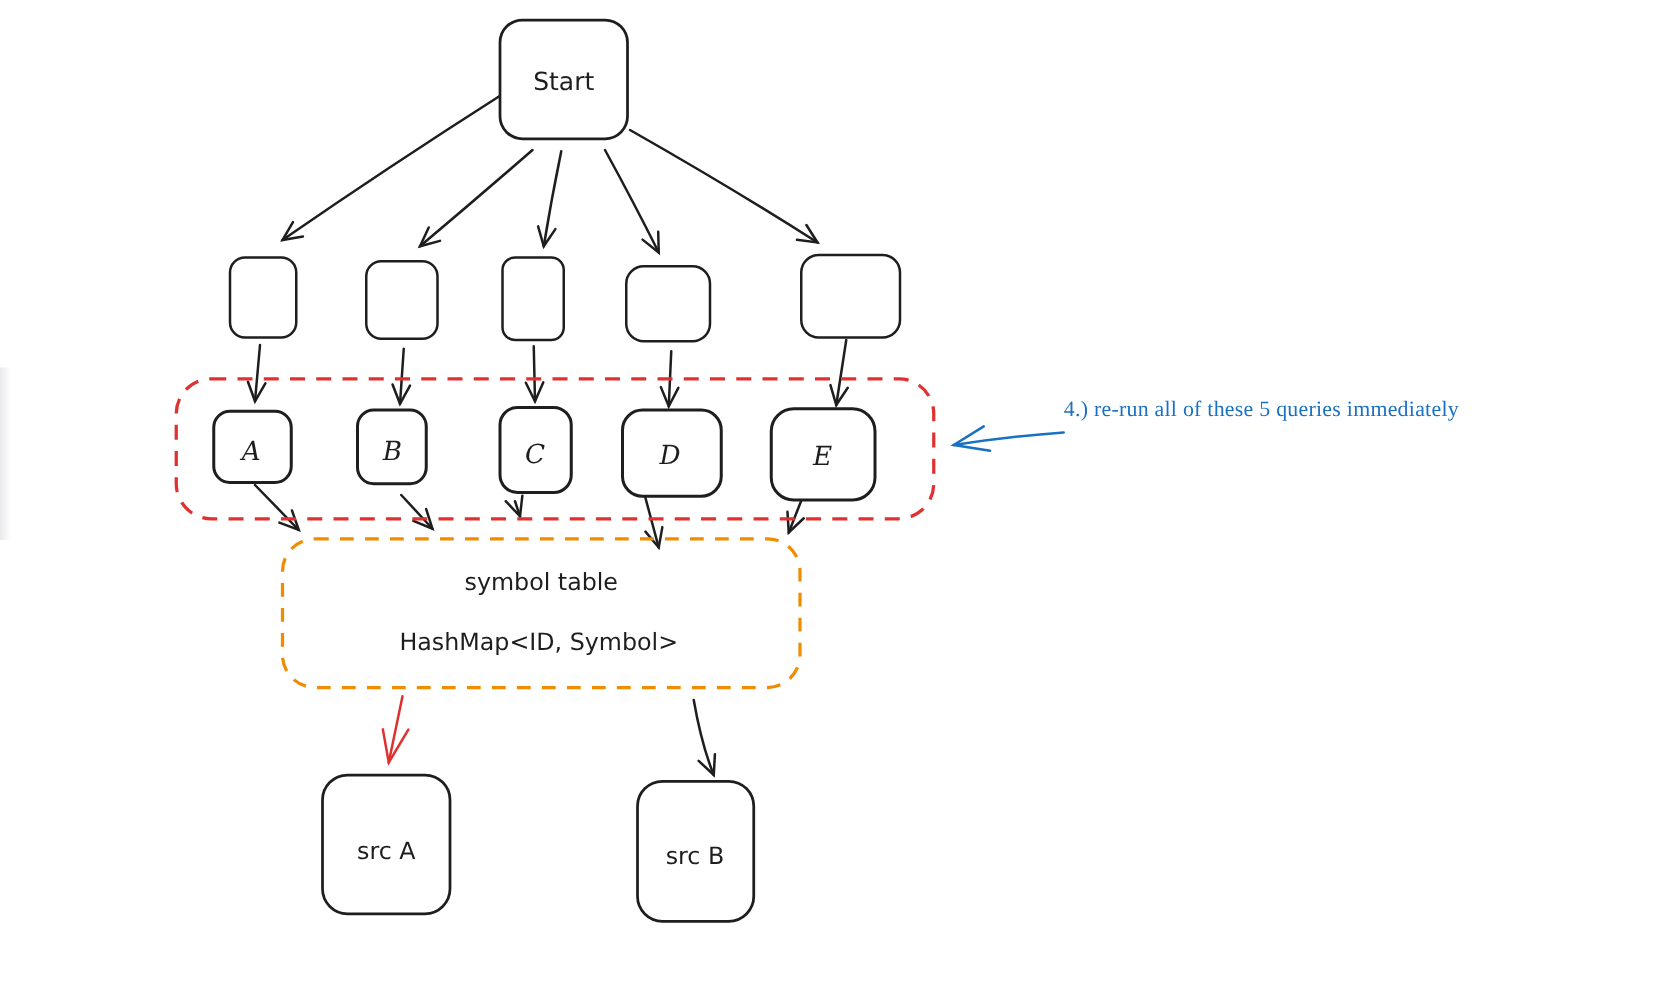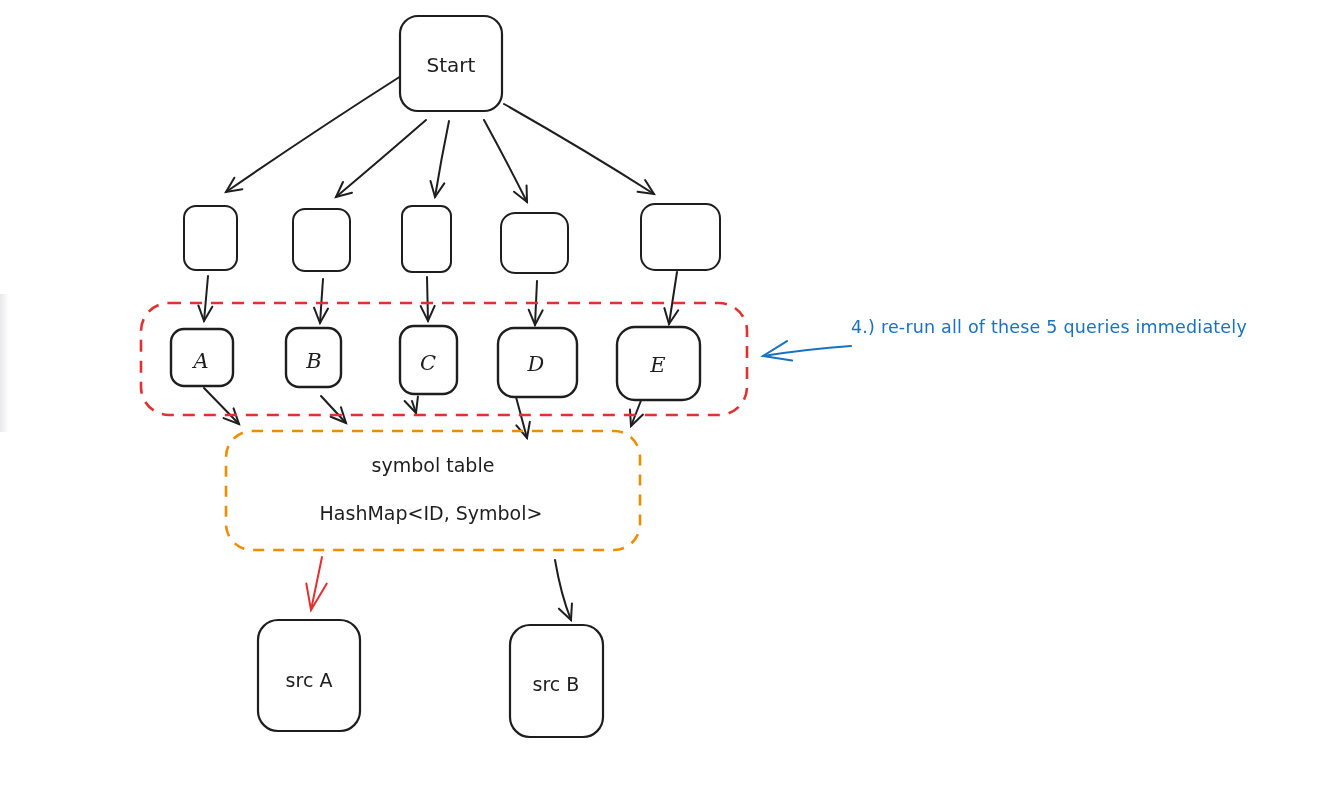--- a/index.html
+++ b/index.html
@@ -27,20 +27,21 @@
     font-style:italic;
     font-size:21px;
   }
   .table-label{font-size:19px;}
   .annotation{
     position:absolute;left:851px;top:314px;
     font-size:17.5px;line-height:26px;
     color:#1971c2;
     white-space:nowrap;
     letter-spacing:.2px;
+    font-family:Liberation Serif, serif;
   }
 </style>
 </head>
 <body>
 
 <div class="stage">
   <div class="left-artifact"></div>
 
   <svg width="1323" height="785" viewBox="0 0 1323 785" xmlns="http://www.w3.org/2000/svg">
     <defs>

